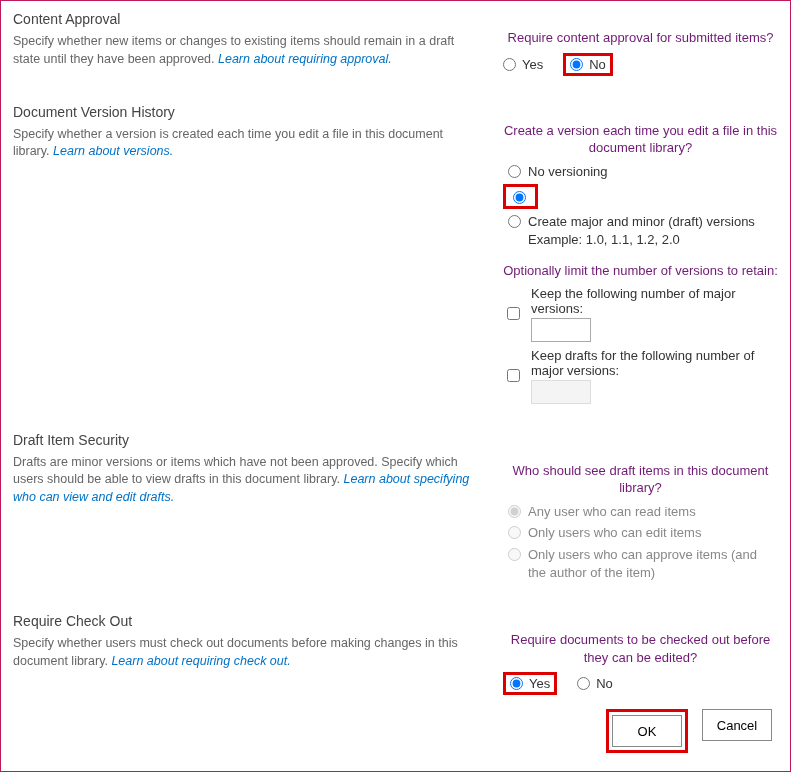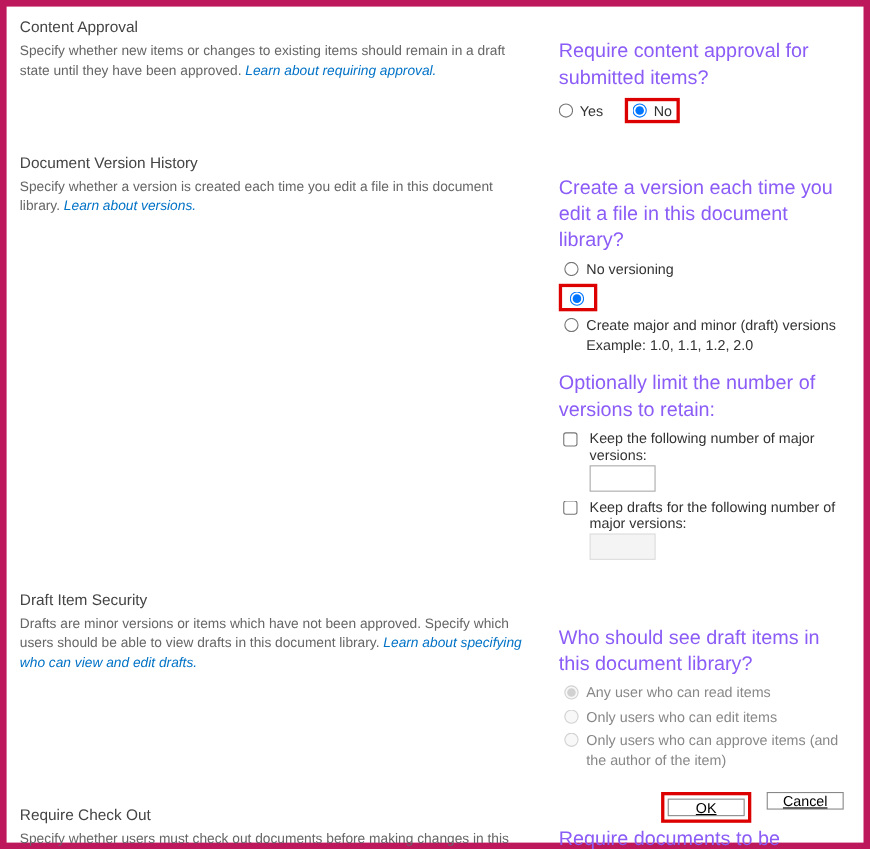--- a/index.html
+++ b/index.html
@@ -7,21 +7,21 @@
     margin: 0;
     padding: 0;
     font-family: "Segoe UI", Arial, sans-serif;
     font-size: 13px;
     color: #333;
     background: #fff;
   }
   .container {
     width: 791px;
     height: 772px;
-    border: 6px solid #be185d;
+    border: 1px solid #be185d;
     position: relative;
     padding: 10px 12px;
   }
   .section {
     display: flex;
     margin-bottom: 28px;
   }
   .left-col {
     width: 490px;
     padding-right: 20px;
@@ -40,24 +40,25 @@
     color: #666;
     line-height: 1.4;
   }
   a.link {
     color: #0072c6;
     text-decoration: none;
     cursor: pointer;
     font-style: italic;
   }
   .q-label {
-    font-size: 18px;
-    color: #8b5cf6;
+    font-size: 13px;
+    color: #701a75;
     margin-bottom: 6px;
     line-height: 1.35;
+    text-align: center;
   }
   .radio-row {
     display: flex;
     align-items: center;
     gap: 20px;
     margin-top: 4px;
   }
   .radio-item {
     display: flex;
     align-items: center;
@@ -79,21 +80,21 @@
     margin-top: 2px;
   }
   .rs-text {
     line-height: 1.35;
   }
   .rs-sub {
     color: #333;
   }
   .chk-row {
     display: flex;
-    align-items: flex-start;
+    align-items: center;
     gap: 8px;
     margin-top: 6px;
   }
   .chk-row input { margin-top: 2px; }
   .num-input {
     width: 60px;
     height: 24px;
     border: 1px solid #aaa;
     margin-top: 4px;
     margin-left: 0;
@@ -111,29 +112,28 @@
   }
   .buttons {
     position: absolute;
     bottom: 18px;
     right: 18px;
     display: flex;
     gap: 14px;
   }
   .btn {
     min-width: 70px;
-    height: 16px;
+    height: 32px;
     border: 1px solid #888;
     background: #fff;
     font-size: 13px;
     cursor: pointer;
     display: flex;
     align-items: center;
     justify-content: center;
-    text-decoration: underline;
   }
   .btn-highlight {
     border: 3px solid #d00;
     padding: 3px;
   }
   .disabled { color: #888; }
   .disabled input { accent-color: #888; }
 </style>
 </head>
 <body>

